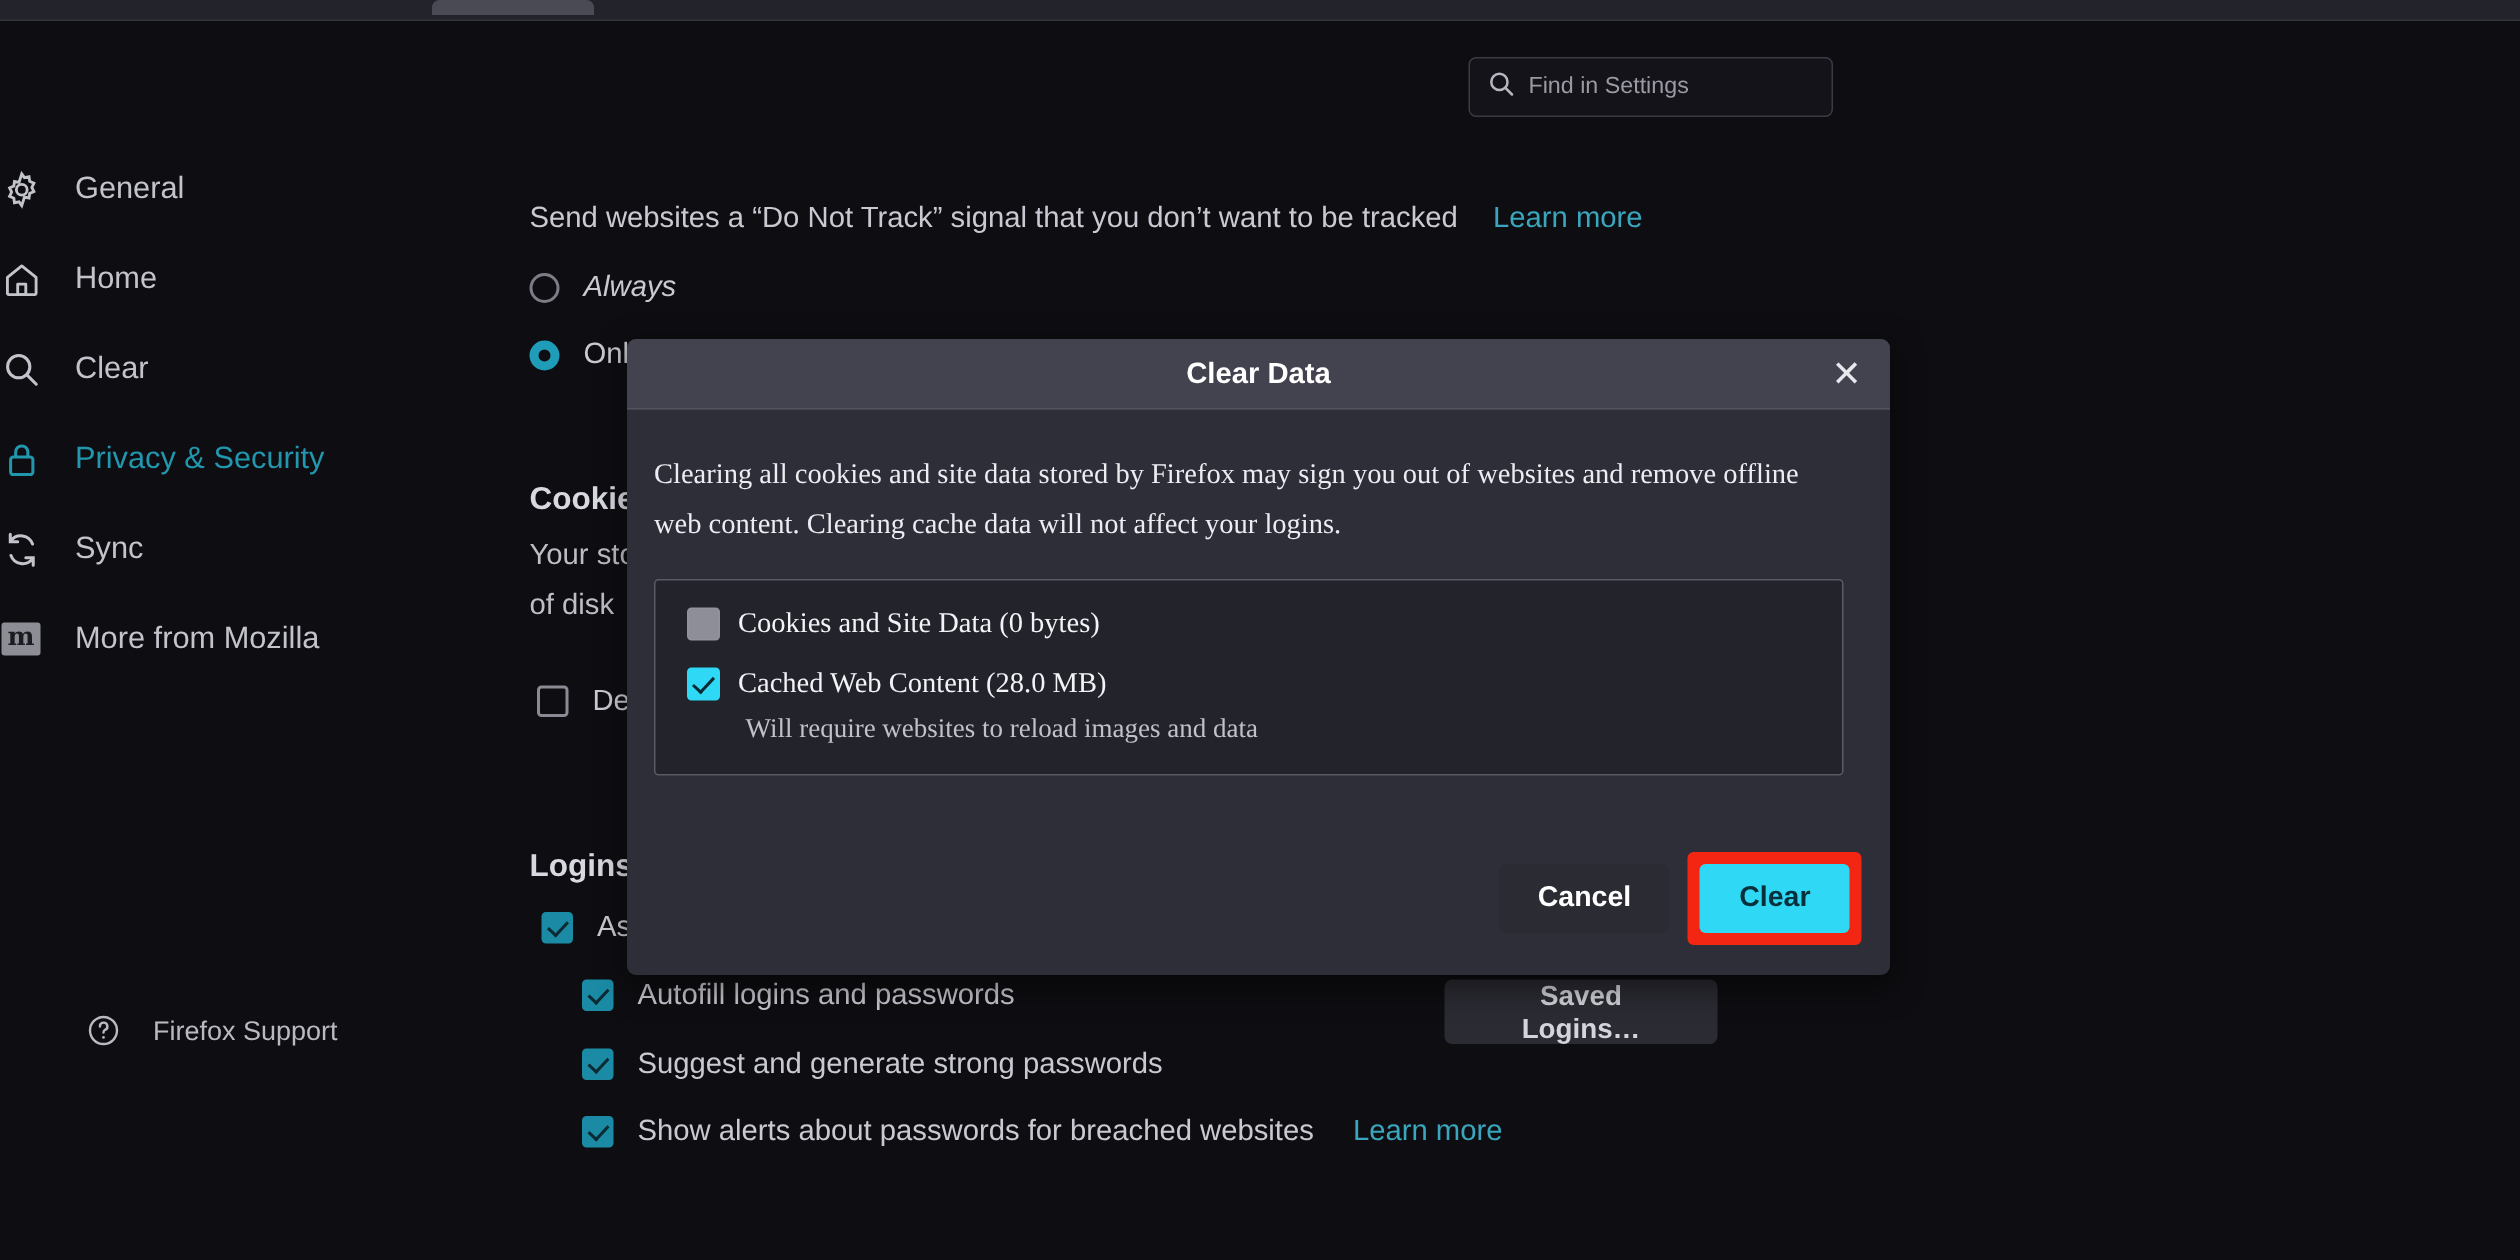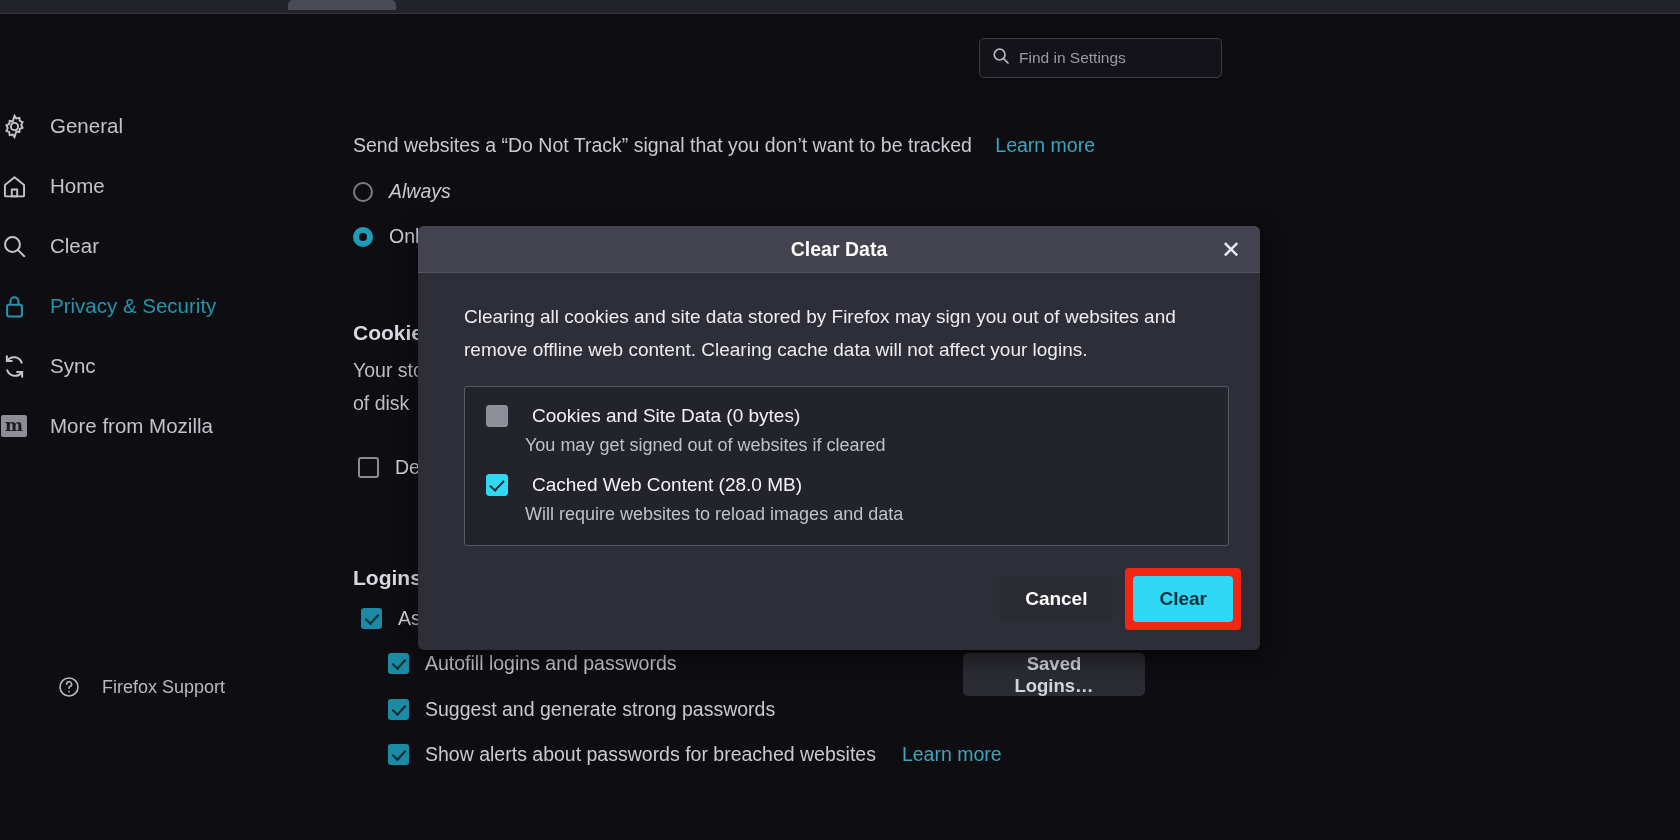--- a/index.html
+++ b/index.html
@@ -111,29 +111,29 @@
     position: relative; height: 47px; background: #43434f;
     display: flex; align-items: center; justify-content: center;
     border-bottom: 1px solid #53535f;
   }
   .modal-title { color: #ffffff; font-size: 19.5px; font-weight: bold; }
   .modal-close {
     position: absolute; right: 14px; top: 9px; width: 30px; height: 30px;
     display: flex; align-items: center; justify-content: center;
     color: #e7e7ee; font-size: 24px; line-height: 1; cursor: default;
   }
-  .modal-body { padding: 28px 31px 0 46px; }
+  .modal-body { padding: 28px 31px 0 18px; font-family: Liberation Serif, serif; }
   .modal-desc { color: #ececf2; font-size: 19px; line-height: 1.72; }
   .options-box {
     margin-top: 20px; border: 1px solid #5a5a66; border-radius: 3px;
     background: #23232b; padding: 18px 21px 20px 21px;
   }
   .opt { margin-bottom: 18px; }
   .opt:last-child { margin-bottom: 0; }
-  .opt-main { display: flex; align-items: flex-end; gap: 24px; }
+  .opt-main { display: flex; align-items: flex-end; gap: 12px; }
   .opt-label { color: #f2f2f7; font-size: 19px; }
   .opt-sub { color: #c1c1cb; font-size: 18px; margin-left: 39px; margin-top: 8px; }
   .mcb { width: 22px; height: 22px; border-radius: 3px; flex: 0 0 22px; border: 1px solid #93939e; background: #8e8e99; }
   .mcb.on { background: #2fd9f5; border-color: #2fd9f5; display:flex; align-items:center; justify-content:center; }
   .mcb.on::after {
     content: ""; width: 6px; height: 12px; margin-top: -2px;
     border: solid #0a2a33; border-width: 0 2.8px 2.8px 0; transform: rotate(43deg);
   }
   .modal-actions {
     position: absolute; right: 19px; bottom: 20px;
@@ -307,21 +307,20 @@
       </div>
       <div class="modal-body">
         <div class="modal-desc">Clearing all cookies and site data stored by Firefox may sign you out of websites and remove offline web content. Clearing cache data will not affect your logins.</div>
 
         <div class="options-box">
           <div class="opt">
             <div class="opt-main">
               <span class="mcb"></span>
               <span class="opt-label">Cookies and Site Data (0 bytes)</span>
             </div>
-            <div class="opt-sub">You may get signed out of websites if cleared</div>
           </div>
           <div class="opt">
             <div class="opt-main">
               <span class="mcb on"></span>
               <span class="opt-label">Cached Web Content (28.0 MB)</span>
             </div>
             <div class="opt-sub">Will require websites to reload images and data</div>
           </div>
         </div>
       </div>

